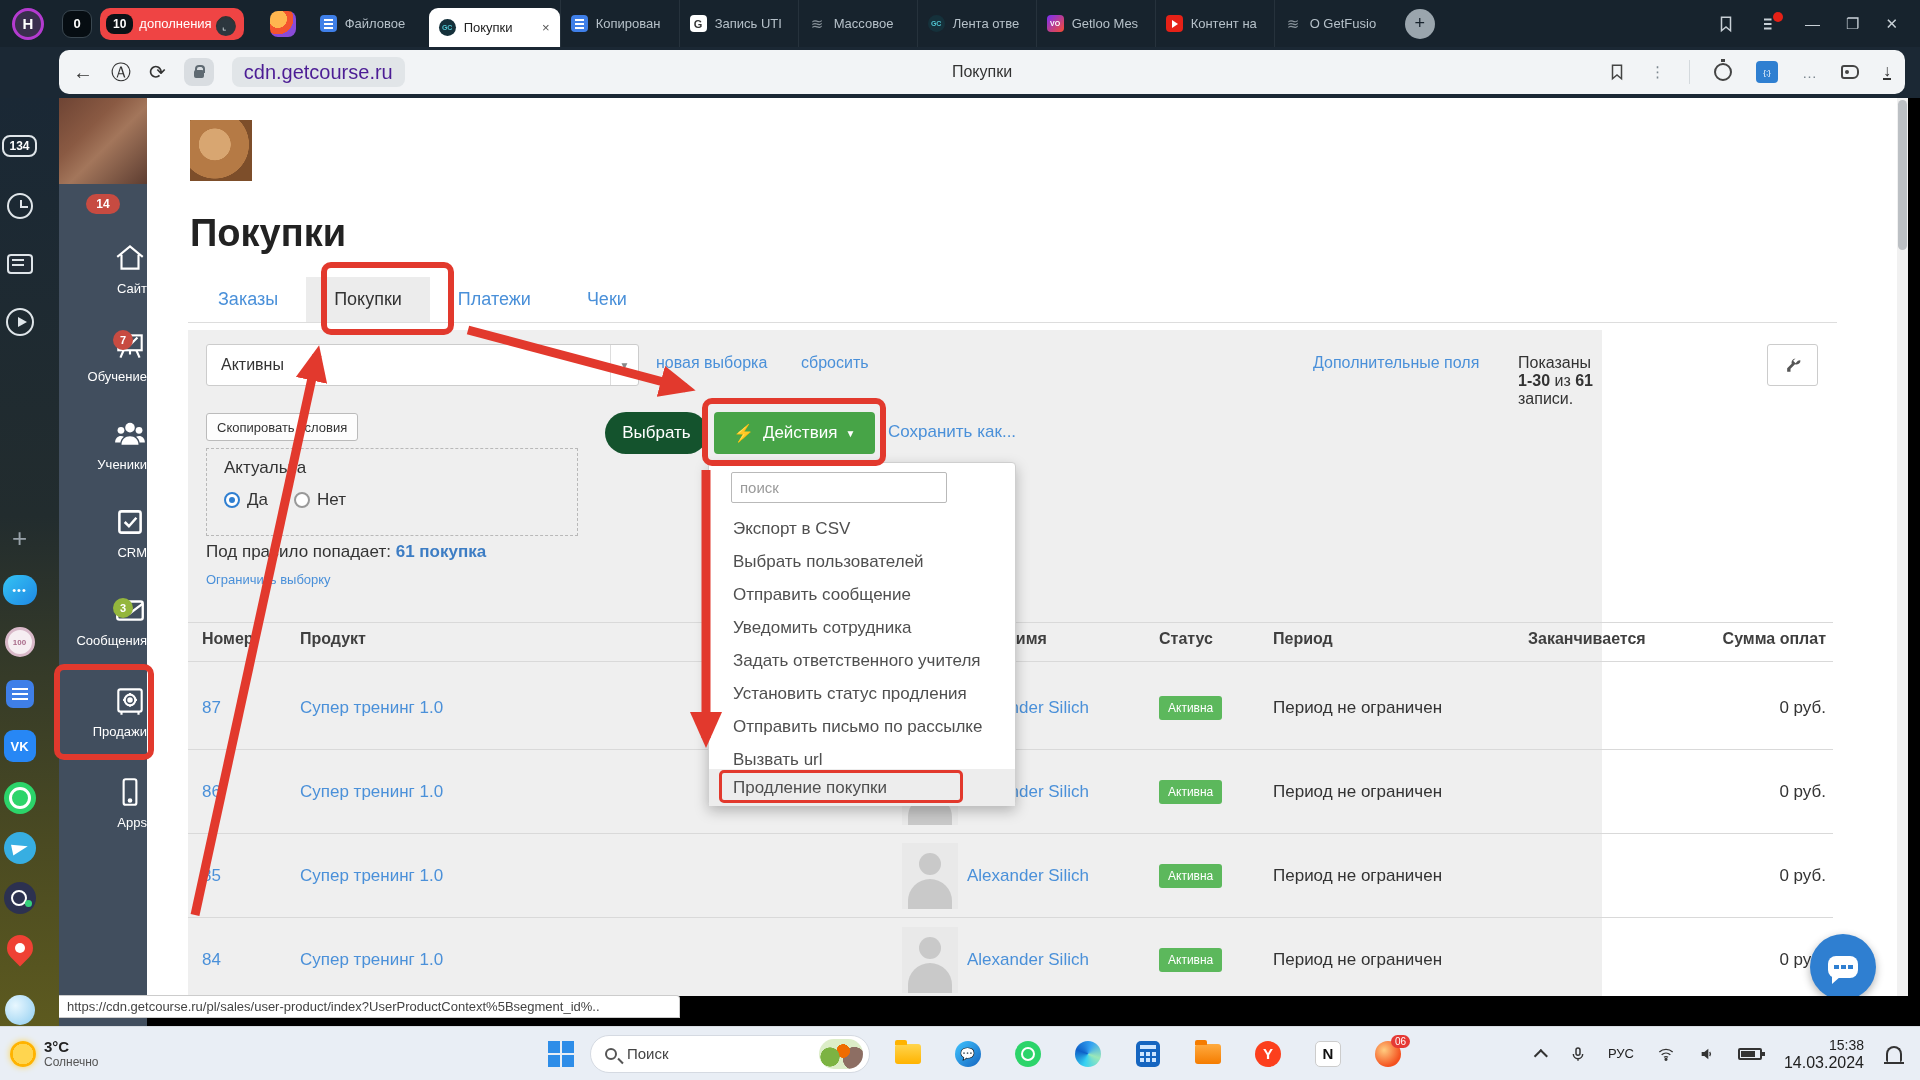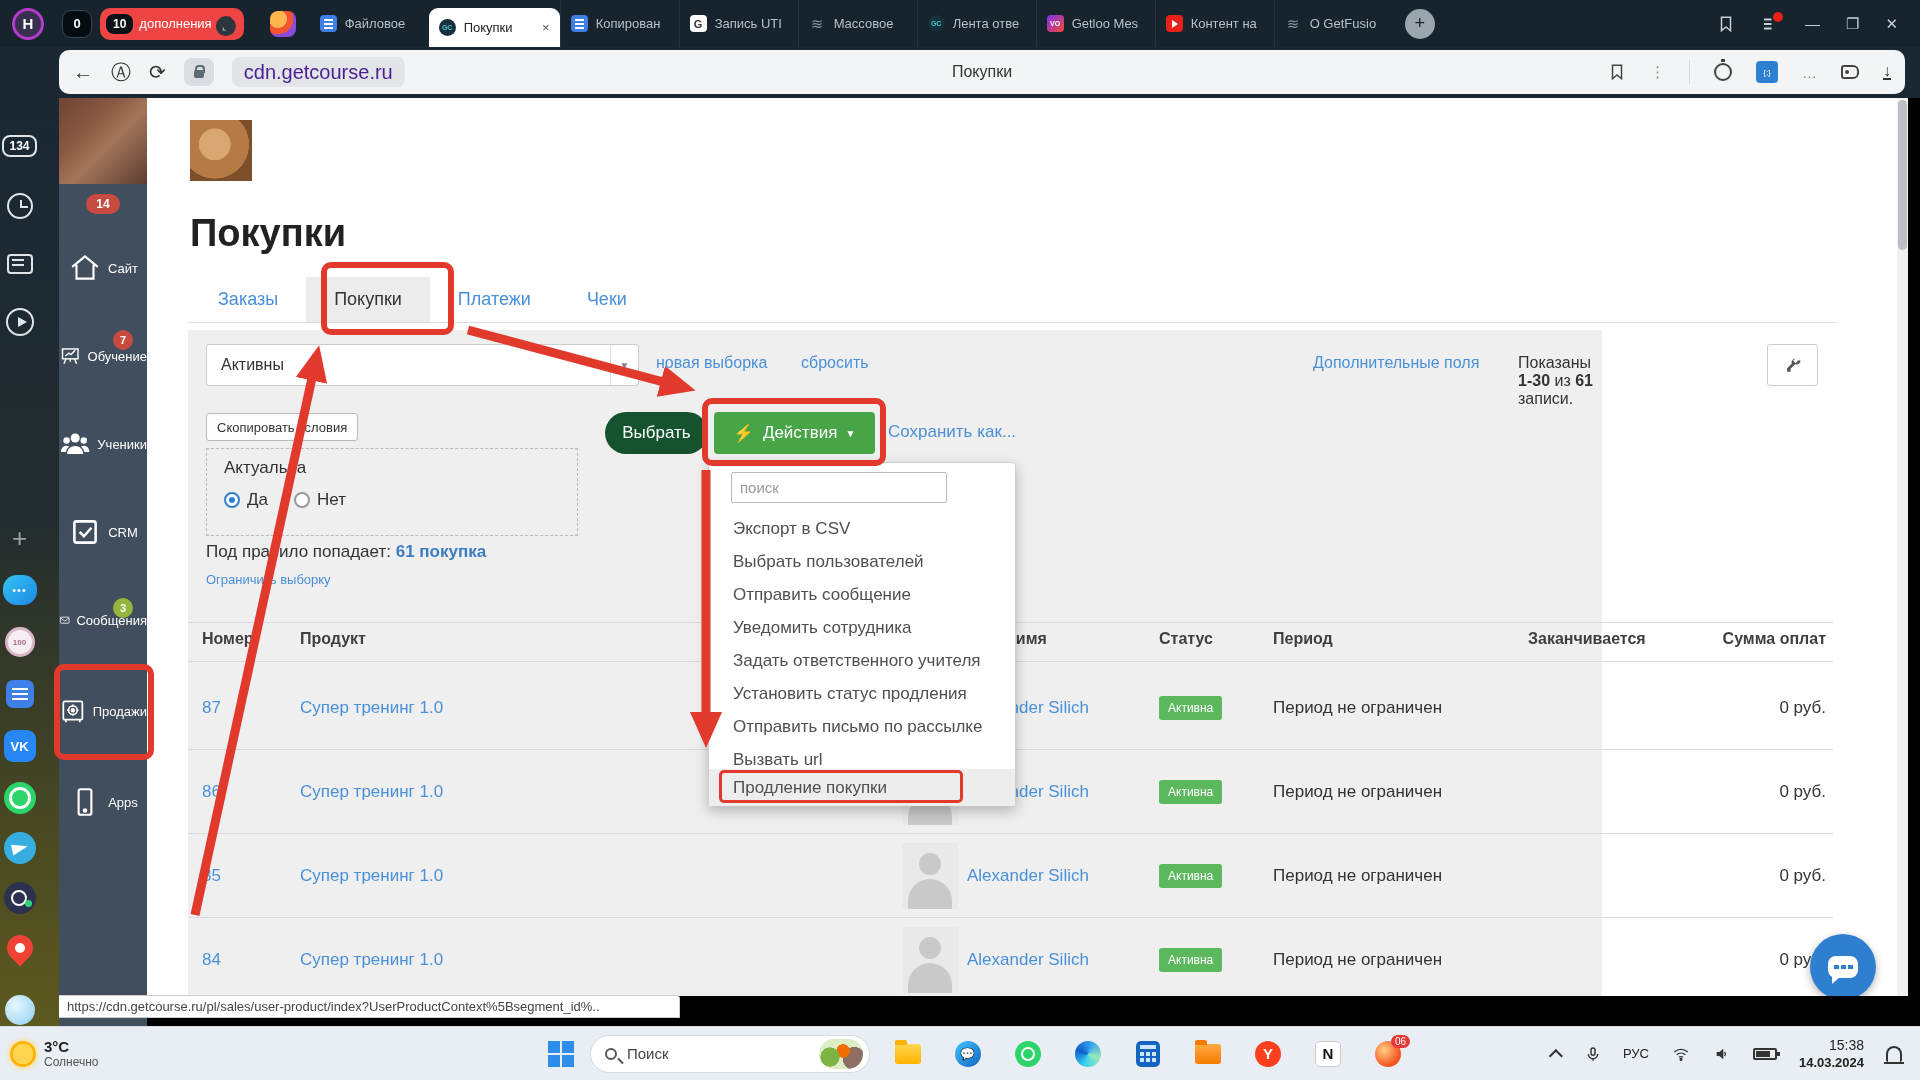--- a/index.html
+++ b/index.html
@@ -83,21 +83,21 @@
   .opin { width:26px; height:26px; border-radius:50% 50% 50% 0; transform:rotate(-45deg); background:#ef4134; position:relative; }
   .opin::before { content:""; position:absolute; left:8px; top:8px; width:10px; height:10px; border-radius:50%; background:#fff; }
   .odisk { width:30px; height:30px; border-radius:50%; background:radial-gradient(circle at 35% 35%, #e8f7ff, #8ecdf0); }
   .omore { color:#aeb6bc; font-size:20px; letter-spacing:2px; }
 
   
   .gcside { position:absolute; left:59px; top:98px; width:88px; height:928px; background:#414e5e; z-index:21; }
   .gc-photo { width:88px; height:86px; background:linear-gradient(135deg,#6e4434 0%, #8a5a43 35%, #a3765b 55%, #5d3d31 100%); }
   .gc-b14row { height:40px; display:flex; align-items:center; justify-content:center; }
   .badge-red { background:#c74b41; color:#fff; border-radius:11px; font-size:12px; font-weight:bold; padding:3px 10px; }
-  .gitem { height:88px; display:flex; flex-direction:row; align-items:center; justify-content:center; gap:6px; color:#fff; position:relative; }
+  .gitem { height:88px; display:flex; flex-direction:column; align-items:flex-end; justify-content:center; gap:6px; color:#fff; position:relative; }
   .gitem .glabel { font-size:13px; }
   .gitem svg { width:34px; height:34px; }
   .gbadge { position:absolute; border-radius:50%; width:20px; height:20px; color:#fff; font-size:11px; font-weight:bold; display:flex; align-items:center; justify-content:center; }
   .gbadge.red { background:#c74b41; right:14px; top:18px; }
   .gbadge.green { background:#94b63c; right:14px; top:22px; }
 
   
   .content { position:absolute; left:147px; top:98px; width:1760px; height:898px; background:#fff; overflow:hidden; z-index:10; }
   .catimg { position:absolute; left:43px; top:22px; width:62px; height:61px; background:radial-gradient(circle at 40% 40%, #d8a671 0 30%, #b57a45 31% 65%, #7d4e2a 66% 100%); }
   .h1 { position:absolute; left:43px; top:114px; font-size:38px; font-weight:bold; color:#222; }
@@ -199,21 +199,21 @@
   .i-notion { width:26px; height:26px; border-radius:5px; background:#fff; border:1px solid #ccc; color:#111; font-weight:bold; font-size:15px; }
   .i-fire { width:26px; height:26px; border-radius:50%; background:radial-gradient(circle at 35% 35%, #ffcc80, #f4511e 70%); }
   .nbadge { position:absolute; right:-8px; top:-5px; background:#e53935; color:#fff; border-radius:7px; font-size:10px; padding:1px 4px; }
   .tray { margin-left:auto; display:flex; align-items:center; gap:22px; padding-right:14px; color:#222; }
   .chev { width:10px; height:10px; border-left:2px solid #333; border-top:2px solid #333; transform:rotate(45deg) translateY(3px); }
   .lang { font-size:13px; color:#222; }
   .battery { width:24px; height:12px; border:2px solid #333; border-radius:2px; position:relative; }
   .battery::before { content:""; position:absolute; right:-5px; top:2px; width:3px; height:4px; background:#333; }
   .battery::after { content:""; position:absolute; left:1px; top:1px; width:14px; height:6px; background:#333; }
   .clockblk { text-align:right; font-size:14px; color:#222; line-height:17px; }
-  .clockblk .d { font-size:13px;font-weight:bold; }
+  .clockblk .d { font-size:16px; }
   .bell { width:16px; height:16px; border:2px solid #333; border-radius:8px 8px 2px 2px; border-bottom:none; position:relative; margin-right:4px; }
   .bell::after { content:""; position:absolute; left:-4px; bottom:-2px; width:20px; height:2px; background:#333; }
 </style>
 </head>
 <body>
 
 <div id="root">
 
   <div class="tabbar">
     <div class="avatar ic">H</div>

